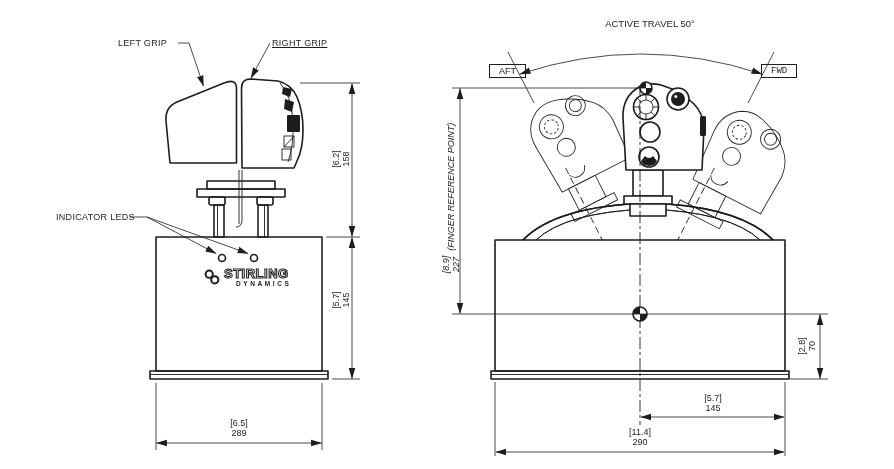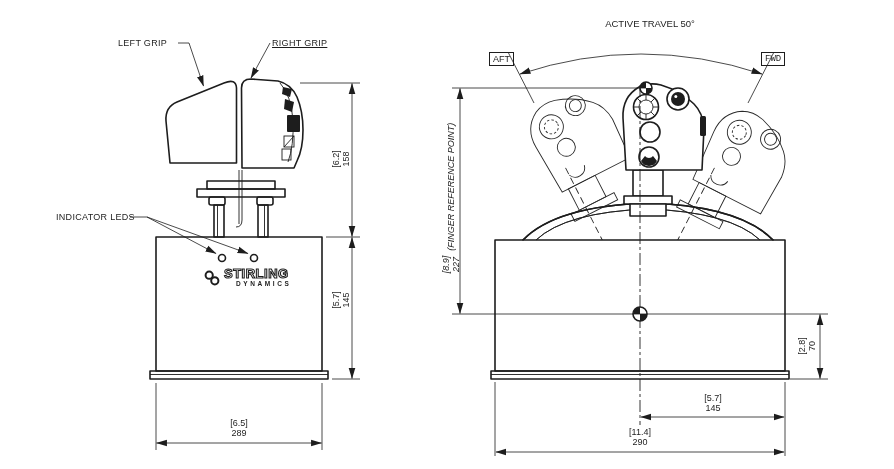--- a/index.html
+++ b/index.html
@@ -11,27 +11,27 @@
   .outline{fill:none;stroke:#1d1d1d;stroke-width:1.6;stroke-linejoin:round;stroke-linecap:round;}
   .outlinef{fill:#ffffff;stroke:#1d1d1d;stroke-width:1.6;stroke-linejoin:round;}
   .thin{fill:none;stroke:#1d1d1d;stroke-width:0.9;}
   .dim{fill:none;stroke:#1d1d1d;stroke-width:0.8;}
   .dark{fill:#1d1d1d;stroke:none;}
   .ghost{fill:none;stroke:#2a2a2a;stroke-width:0.9;}
   .lbl{position:absolute;font-size:9px;letter-spacing:.3px;white-space:nowrap;line-height:10px;}
   .dimtxt{position:absolute;display:flex;flex-direction:column;align-items:center;
           font-size:9px;line-height:10px;white-space:nowrap;}
   .rot{transform:rotate(-90deg);}
-  .boxed{position:absolute;border:1.2px solid #1d1d1d;padding:0px 3px;font-size:9px;line-height:12px;}
+  .boxed{position:absolute;border:1.2px solid #1d1d1d;padding:0px 9px;font-size:9px;line-height:12px;margin-top:12px;}
   .travel{position:absolute;left:520px;top:18px;width:260px;text-align:center;font-size:9.5px;line-height:12px;}
   .fingerref{position:absolute;left:340px;top:187px;width:222px;height:22px;
              display:flex;align-items:center;justify-content:center;gap:5px;
              transform:rotate(-90deg);font-size:9px;font-style:italic;line-height:10px;}
   .fingerref .nums{display:flex;flex-direction:column;align-items:center;}
-  .logo{position:absolute;left:203px;top:268px;display:flex;align-items:flex-end;gap:3px;}
+  .logo{position:absolute;left:203px;top:268px;display:flex;align-items:flex-start;gap:3px;}
   .logo .word{font-size:13px;font-weight:bold;letter-spacing:.5px;color:#fff;
               -webkit-text-stroke:1.1px #1d1d1d;line-height:12px;}
   .logo .subword{font-size:6.5px;font-weight:bold;letter-spacing:2.6px;color:#1d1d1d;line-height:7px;margin-left:12px;}
 </style>
 </head>
 <body>
 
 <div class="canvas">
 
   <svg width="894" height="469" viewBox="0 0 894 469">

